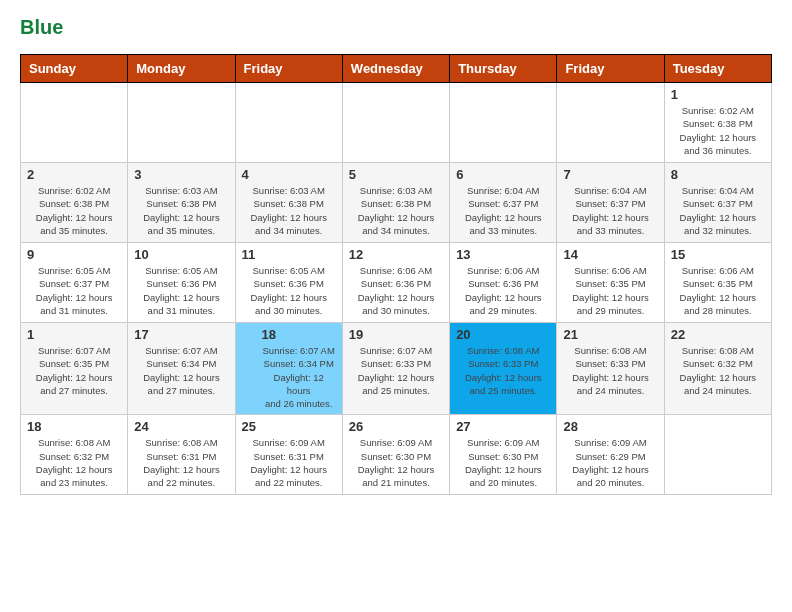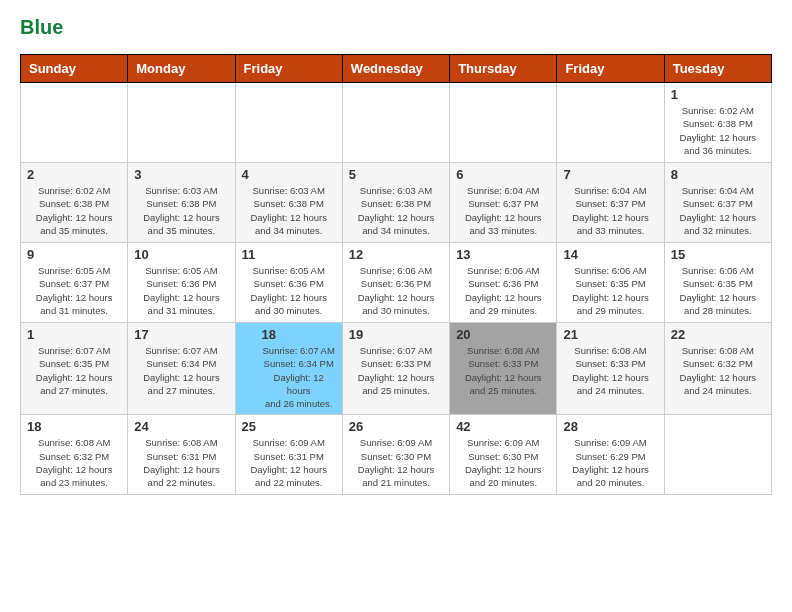--- a/index.html
+++ b/index.html
@@ -250,21 +250,21 @@
 Daylight: 12 hours
 and 26 minutes.</div>
         </td>
         <td style="background: rgb(245, 245, 245);">
           <span class="day-number">19</span>
           <div class="day-info" style="white-space: pre-line;">Sunrise: 6:07 AM
 Sunset: 6:33 PM
 Daylight: 12 hours
 and 25 minutes.</div>
         </td>
-        <td style="background: #a3a3a3;">
+        <td style="background: #0ea5e9;">
           <span class="day-number">20</span>
           <div class="day-info" style="white-space: pre-line;">Sunrise: 6:08 AM
 Sunset: 6:33 PM
 Daylight: 12 hours
 and 25 minutes.</div>
         </td>
         <td style="background: rgb(245, 245, 245);">
           <span class="day-number">21</span>
           <div class="day-info" style="white-space: pre-line;">Sunrise: 6:08 AM
 Sunset: 6:33 PM
@@ -302,21 +302,21 @@
 and 22 minutes.</div>
         </td>
         <td>
           <span class="day-number">26</span>
           <div class="day-info" style="white-space: pre-line;">Sunrise: 6:09 AM
 Sunset: 6:30 PM
 Daylight: 12 hours
 and 21 minutes.</div>
         </td>
         <td>
-          <span class="day-number">42</span>
+          <span class="day-number">27</span>
           <div class="day-info" style="white-space: pre-line;">Sunrise: 6:09 AM
 Sunset: 6:30 PM
 Daylight: 12 hours
 and 20 minutes.</div>
         </td>
         <td>
           <span class="day-number">28</span>
           <div class="day-info" style="white-space: pre-line;">Sunrise: 6:09 AM
 Sunset: 6:29 PM
 Daylight: 12 hours

